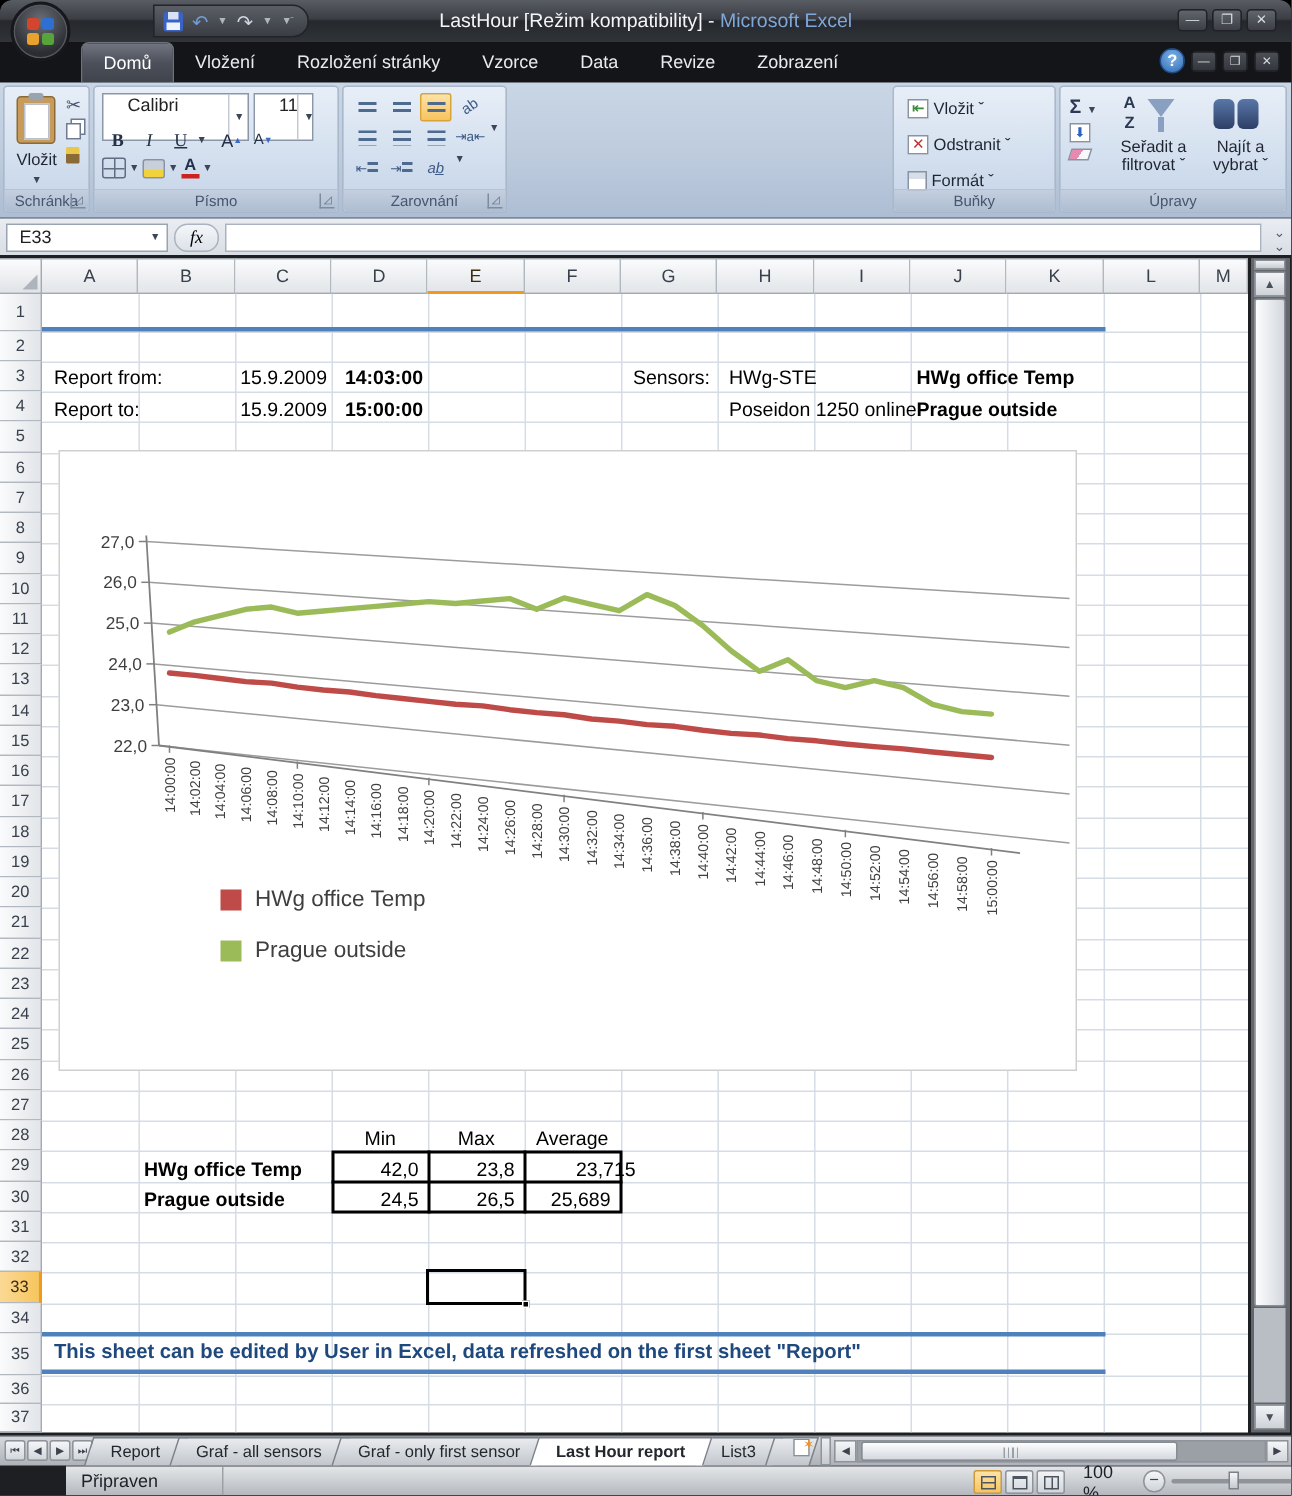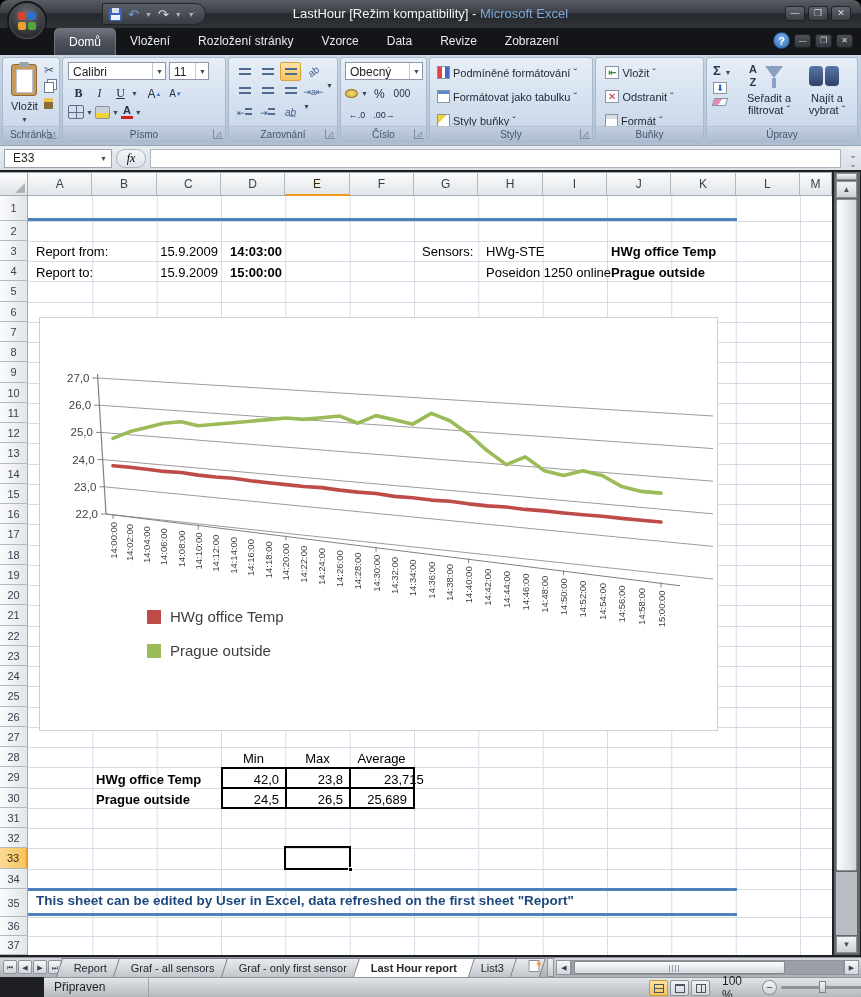--- a/index.html
+++ b/index.html
@@ -47,22 +47,22 @@
     background:linear-gradient(#e7eef7,#d4e0ef 55%,#c4d3e6);
     border:1px solid #aab8cb;border-radius:3px;}
   .rgroup .glabel{position:absolute;left:0;bottom:0;width:100%;height:15px;
     background:linear-gradient(#c3cfdf,#aebdd1);border-top:1px solid #b6c2d2;
     font-size:10px;color:#46566f;text-align:center;line-height:15px;border-radius:0 0 3px 3px;}
   .launch{position:absolute;right:2px;bottom:2px;width:10px;height:10px;border:1px solid #7d8ca0;
     border-top:none;border-right:none;font-size:7px;color:#5c6b82;line-height:9px;text-align:center;}
   .rbtn{display:inline-flex;align-items:center;gap:3px;font-size:11px;color:#1e2430;
     padding:1px 3px;border-radius:2px;}
   .dd{font-size:7px;color:#3c465a;}
-  .combo{background:#fff;border:1px solid #8b96a7;height:18px;font-size:12px;color:#222;
-    display:inline-flex;align-items:flex-end;padding:0 2px 0 4px;}
+  .combo{background:#fff;border:1px solid #8b96a7;height:32px;font-size:12px;color:#222;
+    display:inline-flex;align-items:flex-start;padding:0 2px 0 16px;}
   .combo .dd{margin-left:auto;border-left:1px solid #c3cad4;padding-left:3px;height:100%;
     display:flex;align-items:center;}
   .sbtn{display:inline-flex;align-items:center;justify-content:center;width:21px;height:19px;
     border:1px solid transparent;border-radius:2px;font-size:12px;color:#243048;}
   .sbtn.on{background:linear-gradient(#fde3a7,#f8c35d);border-color:#d9a33c;}
   .ic-lines{display:inline-block;width:12px;height:10px;
     background:repeating-linear-gradient(to bottom,#4f6a8f 0 2px,rgba(0,0,0,0) 2px 5px);}
   .biglbl{font-size:11px;color:#1e2430;text-align:center;line-height:12px;}
   
   .clip{position:relative;width:26px;height:32px;background:#c89b5a;border:1px solid #8a6a36;border-radius:3px;}
@@ -286,55 +286,21 @@
       <div style="position:absolute;left:5px;top:45px;display:flex;gap:2px;">
         <span class="sbtn" style="font-size:9px;color:#3d5a86;">⇤<span class="ic-lines" style="width:7px;"></span></span>
         <span class="sbtn" style="font-size:9px;color:#3d5a86;">⇥<span class="ic-lines" style="width:7px;"></span></span>
         <span class="sbtn" style="font-size:10px;color:#3d5a86;font-style:italic;">ab̲</span>
           <span class="dd">▼</span>
       </div>
       <div class="glabel">Zarovnání</div>
       <span class="launch">◿</span>
     </div>
 
-    <div class="rgroup" style="left:340px;width:87px;">
-      <span class="combo" style="position:absolute;left:4px;top:4px;width:78px;">
-          <span>Obecný</span>
-          <span class="dd">▼</span>
-        </span>
-      <div style="position:absolute;left:4px;top:26px;display:flex;align-items:center;gap:3px;">
-        <span style="display:inline-block;width:13px;height:9px;border-radius:50%;background:radial-gradient(#f4de7c,#cfa22e);border:1px solid #9a7a1e;"></span>
-          <span class="dd">▼</span>
-        <span class="sbtn" style="width:17px;">%</span>
-        <span class="sbtn" style="width:22px;font-size:10px;">000</span>
-      </div>
-      <div style="position:absolute;left:4px;top:47px;display:flex;gap:3px;font-size:9px;color:#2c3covens952;">
-        <span class="sbtn" style="width:24px;font-size:9px;">←.0</span>
-        <span class="sbtn" style="width:24px;font-size:9px;">.00→</span>
-      </div>
-      <div class="glabel">Číslo</div>
-      <span class="launch">◿</span>
-    </div>
-
-    <div class="rgroup" style="left:429px;width:164px;">
-      <div class="rbtn" style="position:absolute;left:4px;top:7px;">
-        <span style="display:inline-block;width:13px;height:13px;border:1px solid #8a93a3;background:linear-gradient(90deg,#d44 33%,#fff 33% 66%,#46c 66%);"></span>
-        <span>Podmíněné formátování ˇ</span>
-      </div>
-      <div class="rbtn" style="position:absolute;left:4px;top:31px;">
-        <span style="display:inline-block;width:13px;height:13px;border:1px solid #8a93a3;background:linear-gradient(#5b8cc8 30%,#fff 30%),linear-gradient(#8a93a3,#8a93a3) center/13px 1px no-repeat;"></span>
-        <span>Formátovat jako tabulku ˇ</span>
-      </div>
-      <div class="rbtn" style="position:absolute;left:4px;top:55px;">
-        <span style="display:inline-block;width:13px;height:13px;border:1px solid #8a93a3;background:linear-gradient(135deg,#f2d23a 40%,#fff 40%);"></span>
-        <span>Styly buňky ˇ</span>
-      </div>
-      <div class="glabel">Styly</div>
-      <span class="launch">◿</span>
-    </div>
+
 
     <div class="rgroup" style="left:595px;width:109px;">
       <div class="rbtn" style="position:absolute;left:6px;top:7px;">
         <span style="color:#3a8a3a;font-weight:bold;font-size:10px;border:1px solid #8a93a3;padding:0 2px;background:#fff;">⇤</span>
         <span>Vložit ˇ</span>
       </div>
       <div class="rbtn" style="position:absolute;left:6px;top:31px;">
         <span style="color:#c03030;font-weight:bold;font-size:10px;border:1px solid #8a93a3;padding:0 2px;background:#fff;">✕</span>
         <span>Odstranit ˇ</span>
       </div>
@@ -500,21 +466,21 @@
     <div class="celltxt" style="left:422px;top:72px;">Sensors:</div>
     <div class="celltxt" style="left:486px;top:72px;">HWg-STE</div>
     <div class="celltxt b" style="left:611px;top:72px;">HWg office Temp</div>
 
     <div class="celltxt" style="left:36px;top:93px;">Report to:</div>
     <div class="celltxt r" style="left:158px;top:93px;width:60px;">15.9.2009</div>
     <div class="celltxt r b" style="left:222px;top:93px;width:60px;">15:00:00</div>
     <div class="celltxt" style="left:486px;top:93px;">Poseidon 1250 online</div>
     <div class="celltxt b" style="left:611px;top:93px;">Prague outside</div>
 
-    <div class="chart" style="top:128px;margin-top:17px;">
+    <div class="chart" style="top:128px;">
       <svg id="chart-svg" width="677" height="412" viewBox="0 0 677 412">
           <line x1="57.5" y1="60" x2="673" y2="98" stroke="#9c9c9c" stroke-width="1"></line>
           <line x1="52.5" y1="60" x2="57.5" y2="60" stroke="#808080" stroke-width="1"></line>
           <text x="0" y="0" transform="translate(49.5,64)" font-size="11.5" fill="#3f3f3f" font-family="&quot;Liberation Sans&quot;,sans-serif" text-anchor="end">27,0</text>
           <line x1="59.2" y1="87.2" x2="673" y2="130.6" stroke="#9c9c9c" stroke-width="1"></line>
           <line x1="54.2" y1="87.2" x2="59.2" y2="87.2" stroke="#808080" stroke-width="1"></line>
           <text x="0" y="0" transform="translate(51.2,91.2)" font-size="11.5" fill="#3f3f3f" font-family="&quot;Liberation Sans&quot;,sans-serif" text-anchor="end">26,0</text>
           <line x1="60.9" y1="114.4" x2="673" y2="163.2" stroke="#9c9c9c" stroke-width="1"></line>
           <line x1="55.9" y1="114.4" x2="60.9" y2="114.4" stroke="#808080" stroke-width="1"></line>
           <text x="0" y="0" transform="translate(52.9,118.4)" font-size="11.5" fill="#3f3f3f" font-family="&quot;Liberation Sans&quot;,sans-serif" text-anchor="end">25,0</text>

